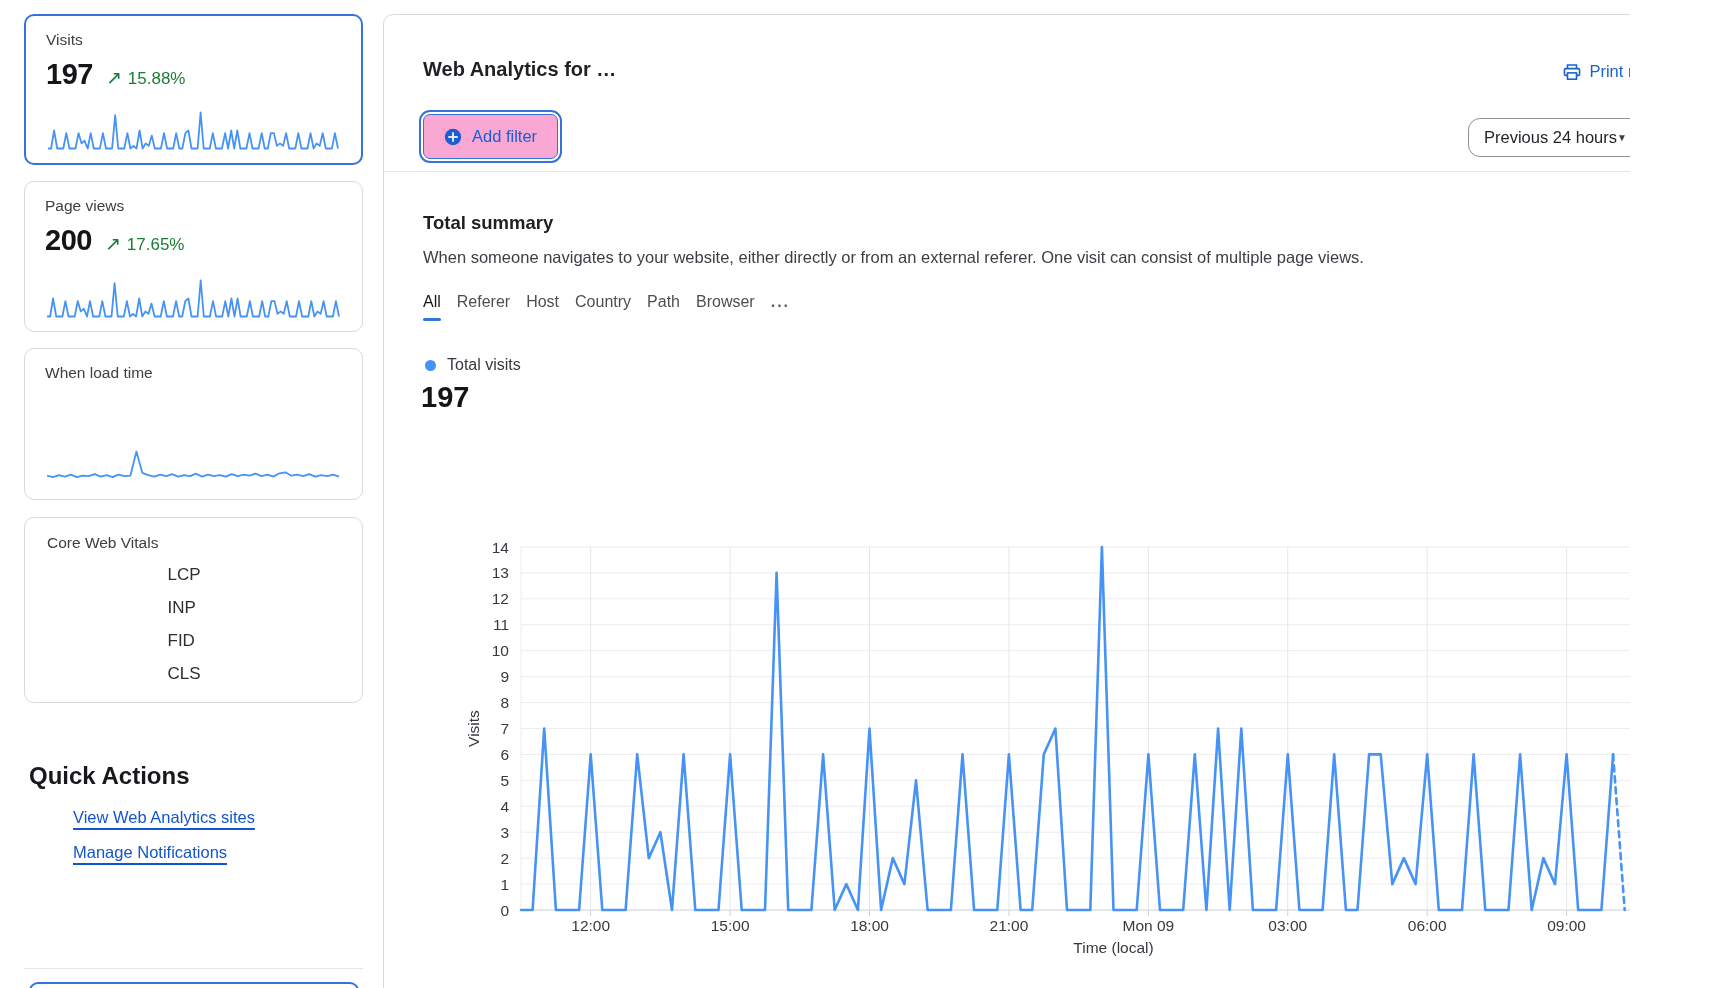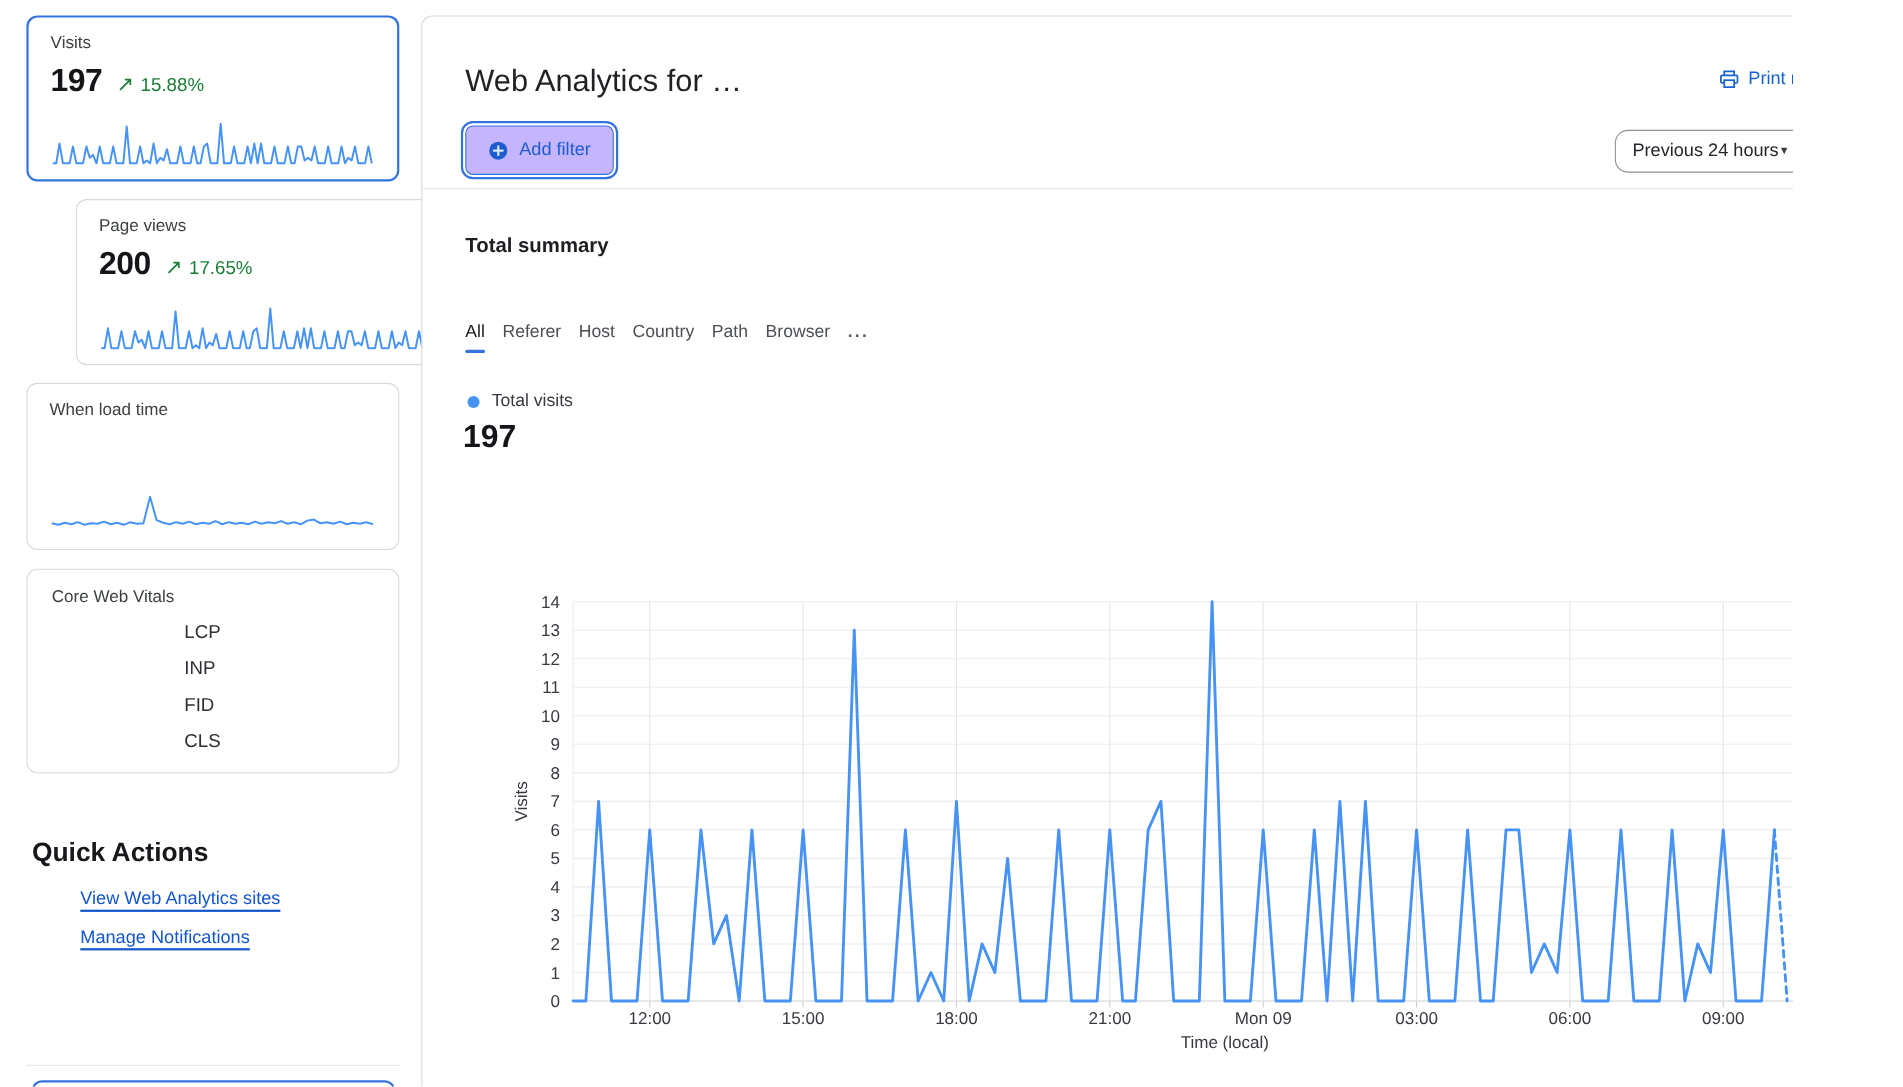--- a/index.html
+++ b/index.html
@@ -30,25 +30,25 @@
   
   .qa-title { position:absolute; left:29px; top:762px; font-size:24px; font-weight:700; color:#17181b; }
   .qa-link { position:absolute; left:29px; font-size:16.5px; color:#1255cc; text-decoration:underline;
              text-underline-offset:5px; text-decoration-thickness:2px; cursor:pointer;margin-left:44px; }
   .qa-divider { position:absolute; left:24px; top:968px; width:339px; height:1px; background:#e4e6e8; }
   .cut-card { position:absolute; left:29px; top:982px; width:330px; height:20px;
               border:2px solid #3573dc; border-radius:9px; background:#fff; }
 
   
   .main-card { left:383px; top:14px; width:1327px; height:1010px; }
-  .main-title { position:absolute; left:39px; top:43px; font-size:28px; font-weight:400; color:#1f2124; }
+  .main-title { position:absolute; left:39px; top:43px; font-size:20px; font-weight:700; color:#1f2124; }
   .print-report { position:absolute; right:38px; top:47px; display:flex; align-items:center; gap:8px;
                   font-size:16.5px; color:#1763d0; cursor:pointer; }
   .add-filter { position:absolute; left:39px; top:99px; height:45px; display:flex; align-items:center; gap:10px;
-                padding:0 20px; background:#c4b5fd; border:1px solid #3573dc; border-radius:7px;
+                padding:0 20px; background:#f9a8d4; border:1px solid #3573dc; border-radius:7px;
                 outline:2px solid #3573dc; outline-offset:2px;
                 font-size:16.5px; color:#1d5dcf; cursor:pointer; font-family:inherit; }
   .time-select { position:absolute; right:38px; top:103px; width:203px; height:39px; display:flex;
                  align-items:center; padding:0 15px; background:#fff;
                  border:1px solid #8d9196; border-radius:12px; font-size:16.5px; color:#23252a; cursor:pointer; }
   .time-select .caret { font-size:10px; color:#3c3f44; }
   .header-divider { position:absolute; left:0; top:156px; width:100%; height:1px; background:#e3e5e8; }
 
   .vs-title { position:absolute; left:39px; top:197px; font-size:18.5px; font-weight:700; color:#1d1f23; }
   .vs-desc { position:absolute; left:39px; top:233px; font-size:16.5px; color:#3c4046; }
@@ -82,21 +82,21 @@
         <span class="m-trend">
             <span class="arrow">↗</span>
             <span>15.88%</span>
           </span>
       </div>
       <div class="spark"><svg width="292" height="39">
             <polyline points="1.0,37.5 4.1,37.5 7.1,19.5 10.2,37.5 13.2,37.5 16.3,37.5 19.3,22.1 22.4,37.5 25.4,37.5 28.5,37.5 31.5,22.1 34.6,32.4 37.6,29.8 40.7,37.5 43.7,22.1 46.8,37.5 49.8,37.5 52.9,37.5 55.9,22.1 59.0,37.5 62.1,37.5 65.1,37.5 68.2,4.1 71.2,37.5 74.3,37.5 77.3,37.5 80.4,22.1 83.4,37.5 86.5,34.9 89.5,37.5 92.6,19.5 95.6,37.5 98.7,32.4 101.7,34.9 104.8,24.6 107.8,37.5 110.9,37.5 113.9,37.5 117.0,22.1 120.1,37.5 123.1,37.5 126.2,37.5 129.2,22.1 132.3,37.5 135.3,37.5 138.4,22.1 141.4,19.5 144.5,37.5 147.5,37.5 150.6,37.5 153.6,1.5 156.7,37.5 159.7,37.5 162.8,37.5 165.8,22.1 168.9,37.5 171.9,37.5 175.0,37.5 178.1,22.1 181.1,37.5 184.2,19.5 187.2,37.5 190.3,19.5 193.3,37.5 196.4,37.5 199.4,37.5 202.5,22.1 205.5,37.5 208.6,37.5 211.6,37.5 214.7,22.1 217.7,37.5 220.8,37.5 223.8,22.1 226.9,22.1 229.9,34.9 233.0,32.4 236.1,34.9 239.1,22.1 242.2,37.5 245.2,37.5 248.3,37.5 251.3,22.1 254.4,37.5 257.4,37.5 260.5,37.5 263.5,22.1 266.6,37.5 269.6,32.4 272.7,34.9 275.7,22.1 278.8,37.5 281.8,37.5 284.9,37.5 287.9,22.1 291.0,37.5" fill="none" stroke="#4693f5" stroke-width="1.8" stroke-linejoin="round"></polyline>
           </svg></div>
     </div>
 
-    <div class="card metric" style="top:181px;height:151px;margin-left:45px;">
+    <div class="card metric" style="top:181px;height:151px;">
       <div class="m-label">Page views</div>
       <div class="m-row">
         <span class="m-value">200</span>
         <span class="m-trend">
             <span class="arrow">↗</span>
             <span>17.65%</span>
           </span>
       </div>
       <div class="spark"><svg width="294" height="39">
             <polyline points="1.0,37.5 4.1,37.5 7.1,19.5 10.2,37.5 13.3,37.5 16.4,37.5 19.4,22.1 22.5,37.5 25.6,37.5 28.7,37.5 31.7,22.1 34.8,32.4 37.9,29.8 41.0,37.5 44.0,22.1 47.1,37.5 50.2,37.5 53.3,37.5 56.3,22.1 59.4,37.5 62.5,37.5 65.5,37.5 68.6,4.1 71.7,37.5 74.8,37.5 77.8,37.5 80.9,22.1 84.0,37.5 87.1,34.9 90.1,37.5 93.2,19.5 96.3,37.5 99.4,32.4 102.4,34.9 105.5,24.6 108.6,37.5 111.7,37.5 114.7,37.5 117.8,22.1 120.9,37.5 123.9,37.5 127.0,37.5 130.1,22.1 133.2,37.5 136.2,37.5 139.3,22.1 142.4,19.5 145.5,37.5 148.5,37.5 151.6,37.5 154.7,1.5 157.8,37.5 160.8,37.5 163.9,37.5 167.0,22.1 170.1,37.5 173.1,37.5 176.2,37.5 179.3,22.1 182.3,37.5 185.4,19.5 188.5,37.5 191.6,19.5 194.6,37.5 197.7,37.5 200.8,37.5 203.9,22.1 206.9,37.5 210.0,37.5 213.1,37.5 216.2,22.1 219.2,37.5 222.3,37.5 225.4,22.1 228.5,22.1 231.5,34.9 234.6,32.4 237.7,34.9 240.7,22.1 243.8,37.5 246.9,37.5 250.0,37.5 253.0,22.1 256.1,37.5 259.2,37.5 262.3,37.5 265.3,22.1 268.4,37.5 271.5,32.4 274.6,34.9 277.6,22.1 280.7,37.5 283.8,37.5 286.9,37.5 289.9,22.1 293.0,37.5" fill="none" stroke="#4693f5" stroke-width="1.8" stroke-linejoin="round"></polyline>
@@ -171,20 +171,21 @@
     </button>
 
     <div class="time-select">
       <span>Previous 24 hours</span>
       <span class="caret">▼</span>
     </div>
 
     <div class="header-divider"></div>
 
     <h3 class="vs-title">Total summary</h3>
+    <p class="vs-desc">When someone navigates to your website, either directly or from an external referer. One visit can consist of multiple page views.</p>
 
     <div class="tabs">
       <span class="tab active">All</span>
       <span class="tab">Referer</span>
       <span class="tab">Host</span>
       <span class="tab">Country</span>
       <span class="tab">Path</span>
       <span class="tab">Browser</span>
       <span class="tab overflow">...</span>
     </div>

